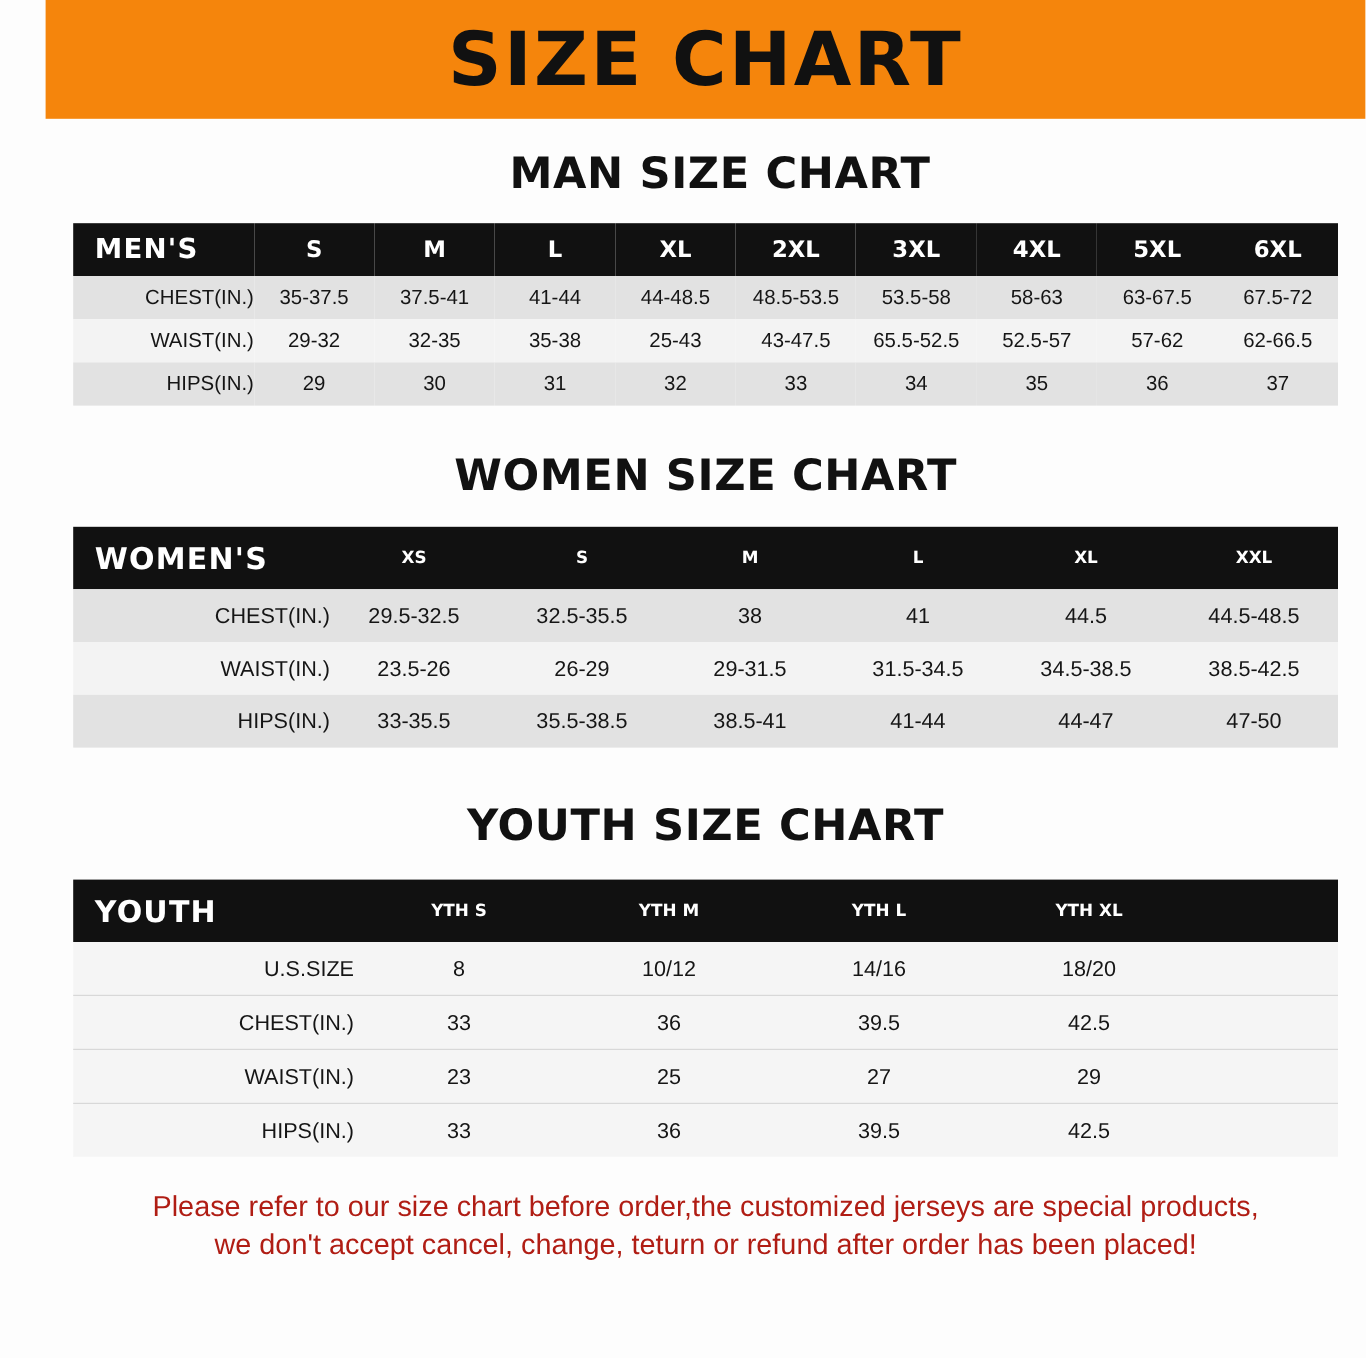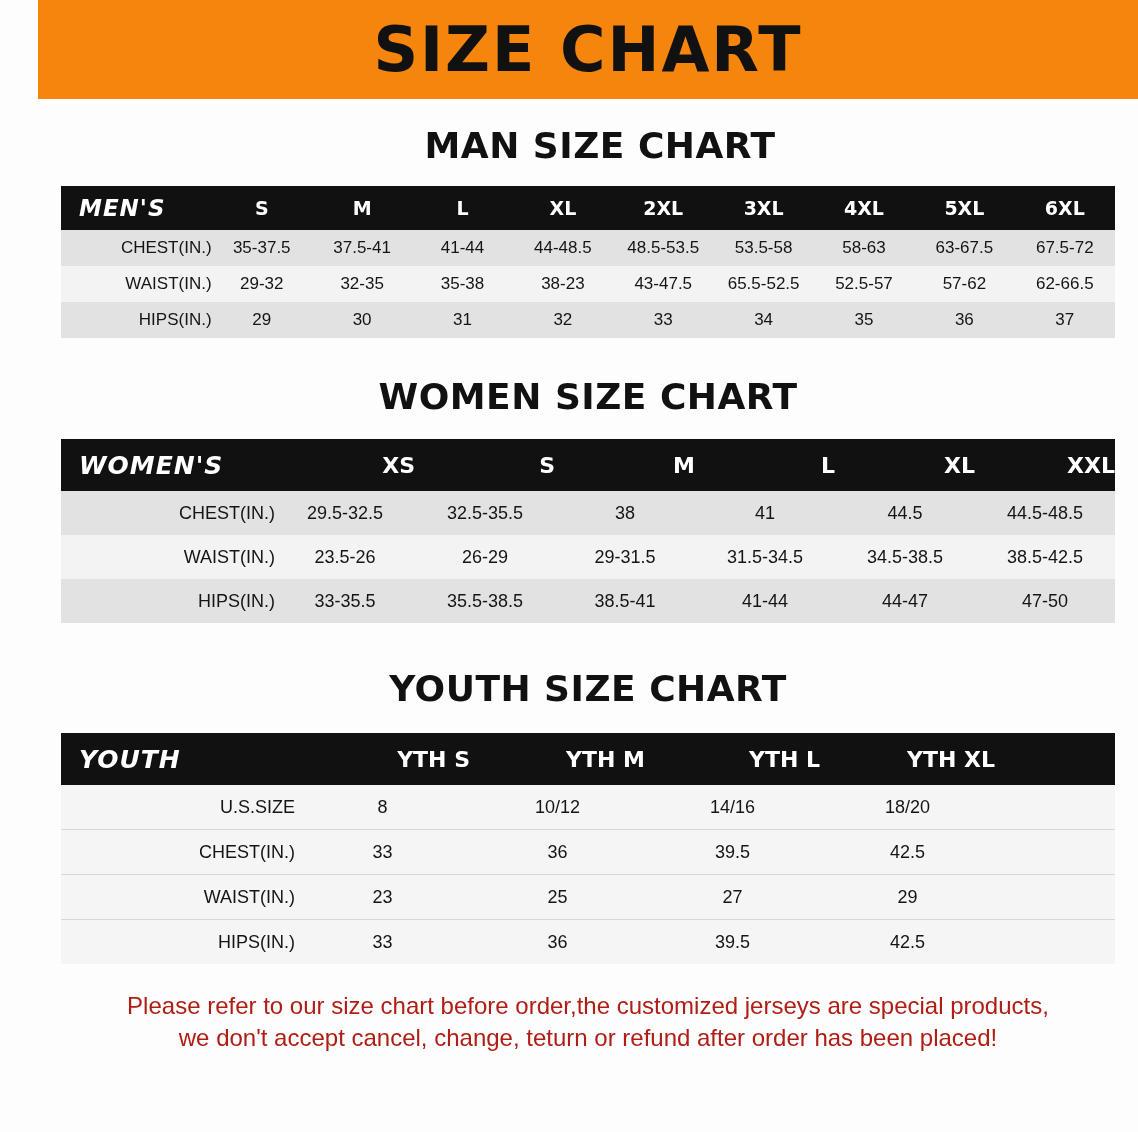--- a/index.html
+++ b/index.html
@@ -72,30 +72,29 @@
     height: 44px;
     vertical-align: middle;
   }
   .tbl-women thead th, .tbl-youth thead th { height: 52px; margin-top: 12px; }
 
   .hdr-label {
     text-align: left;
     padding-left: 18px !important;
     font-size: 23px;
     letter-spacing: 1px;
-    font-style: italic;
   }
   .tbl-women .hdr-label, .tbl-youth .hdr-label { font-size: 25px; }
 
   .hdr-col {
     text-align: center;
     font-size: 19px;
     font-weight: bold;
   }
-  .tbl-women .hdr-col, .tbl-youth .hdr-col { font-size: 22px; text-align: right; }
+  .tbl-women .hdr-col, .tbl-youth .hdr-col { font-size: 14px; }
 
   tbody td {
     height: 36px;
     font-size: 17px;
     color: #151515;
     text-align: center;
     font-family: "Liberation Sans", sans-serif;
     padding: 0;
   }
   .tbl-women tbody td, .tbl-youth tbody td { height: 44px; font-size: 18px; }
@@ -175,21 +174,21 @@
         <td>53.5-58</td>
         <td>58-63</td>
         <td>63-67.5</td>
         <td>67.5-72</td>
       </tr>
       <tr>
         <td class="rowlabel">WAIST(IN.)</td>
         <td>29-32</td>
         <td>32-35</td>
         <td>35-38</td>
-        <td>38-23</td>
+        <td>25-43</td>
         <td>43-47.5</td>
         <td>65.5-52.5</td>
         <td>52.5-57</td>
         <td>57-62</td>
         <td>62-66.5</td>
       </tr>
       <tr>
         <td class="rowlabel">HIPS(IN.)</td>
         <td>29</td>
         <td>30</td>

